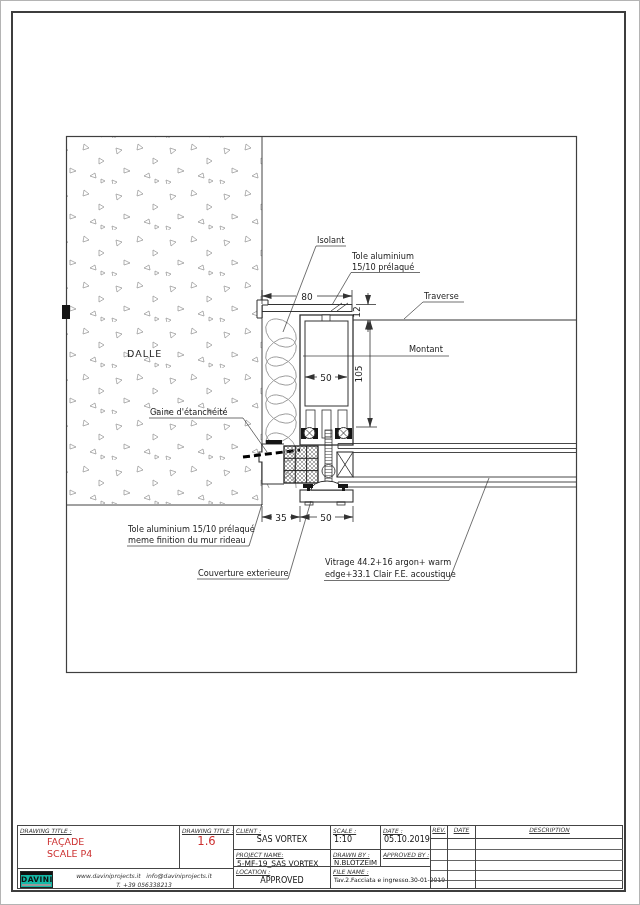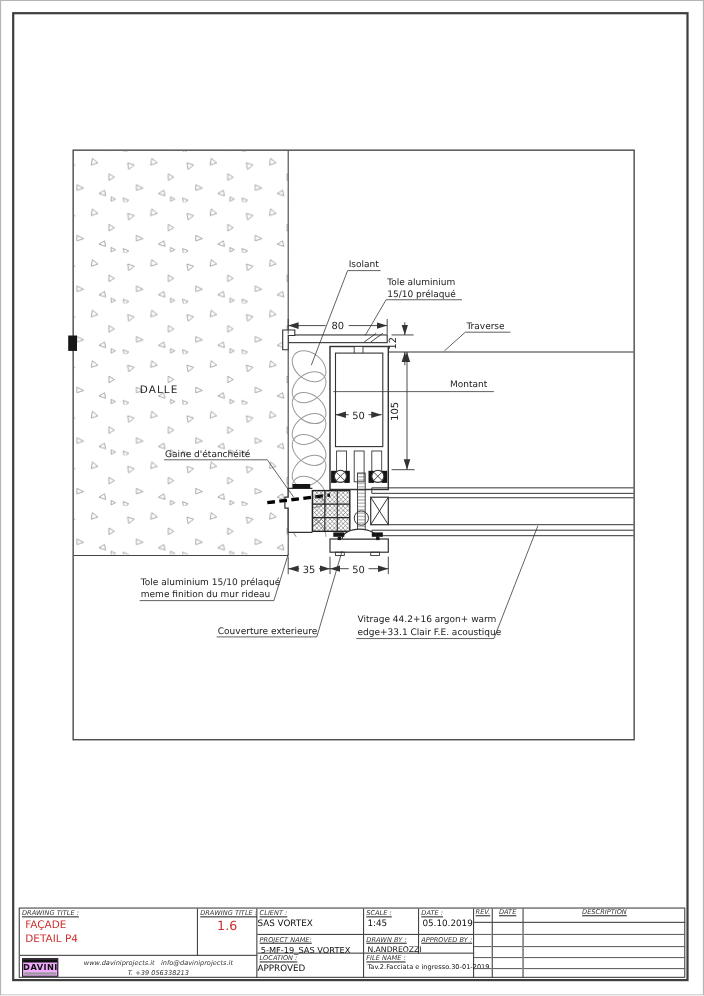--- a/index.html
+++ b/index.html
@@ -15,29 +15,29 @@
   .wall-label{font-size:9.5px;letter-spacing:1px;}
 
   
   .tb{position:absolute;left:17px;top:825px;width:606px;height:64px;
       border:1px solid #444;box-sizing:border-box;font-size:8px;color:#111;}
   .tb .cell{position:absolute;box-sizing:border-box;border-right:1px solid #444;
             border-bottom:1px solid #444;overflow:visible;}
   .tb .lab{display:block;font-style:italic;font-size:6px;color:#333;
            text-decoration:underline;padding:1px 0 0 2px;white-space:nowrap;}
   .tb .val{display:block;padding:1px 0 0 3px;white-space:nowrap;}
-  .tb .val.center{padding-left:0;}
+  .tb .val.center{text-align:center;padding-left:0;}
   .red{color:#cc2f2f;}
-  .title-red{font-size:9.5px;line-height:1.25;padding:2px 0 0 5px;}
+  .title-red{font-size:9.5px;line-height:1.25;padding:2px 0 0 5px;margin-left:24px;}
   .num-red{font-size:11.5px;text-align:center;padding-top:0;}
   .rev-head{font-style:italic;font-size:6px;text-decoration:underline;
             color:#333;text-align:center;}
   .rev-row{position:absolute;left:0;width:100%;border-bottom:1px solid #666;box-sizing:border-box;}
   .logo-box{position:absolute;left:2px;top:2px;width:33px;height:17px;
-            border:1px solid #222;box-sizing:border-box;background:#f0abfc;}
+            border:1px solid #222;box-sizing:border-box;background:#14b8a6;}
   .logo-bar{height:3px;background:#111;}
   .logo-txt{font-size:7.5px;font-weight:700;letter-spacing:0.4px;text-align:center;
             line-height:9px;color:#111;}
   .logo-sub{height:2px;margin:0 1px;background:#999;}
   .contact{position:absolute;left:38px;top:2px;width:176px;text-align:center;
            font-style:italic;font-size:6px;color:#333;line-height:1.5;}
 </style>
 </head>
 <body>
 
@@ -246,21 +246,21 @@
       <line x1="449" y1="580.5" x2="489" y2="478" stroke="#333" stroke-width="0.7"></line>
     </g>
   </svg>
 
   <div class="tb">
 
     <div class="cell" style="left:0;top:0;width:162px;height:43px;">
       <span class="lab">DRAWING TITLE :</span>
       <div class="red title-red">
         <div>FAÇADE</div>
-        <div>DETAIL P4</div>
+        <div>SCALE P4</div>
       </div>
     </div>
 
     <div class="cell" style="left:162px;top:0;width:54px;height:43px;">
       <span class="lab">DRAWING TITLE :</span>
       <div class="red num-red">1.6</div>
     </div>
 
     <div class="cell" style="left:0;top:43px;width:216px;height:20px;border-bottom:none;">
       <div class="logo-box">
@@ -276,34 +276,34 @@
         <div>T. +39 056338213</div>
       </div>
     </div>
 
     <div class="cell" style="left:216px;top:0;width:97px;height:24px;">
       <span class="lab">CLIENT :</span>
       <span class="val center">SAS VORTEX</span>
     </div>
     <div class="cell" style="left:313px;top:0;width:50px;height:24px;">
       <span class="lab">SCALE :</span>
-      <span class="val">1:45</span>
+      <span class="val">1:10</span>
     </div>
     <div class="cell" style="left:363px;top:0;width:50px;height:24px;">
       <span class="lab">DATE :</span>
       <span class="val">05.10.2019</span>
     </div>
 
     <div class="cell" style="left:216px;top:24px;width:97px;height:17px;">
       <span class="lab">PROJECT NAME:</span>
       <span class="val" style="font-size:7.5px;">5-MF-19_SAS VORTEX</span>
     </div>
     <div class="cell" style="left:313px;top:24px;width:50px;height:17px;">
       <span class="lab">DRAWN BY :</span>
-      <span class="val" style="font-size:7px;">N.ANDREOZZI</span>
+      <span class="val" style="font-size:7px;">N.BLOTZEIM</span>
     </div>
     <div class="cell" style="left:363px;top:24px;width:50px;height:17px;">
       <span class="lab">APPROVED BY :</span>
       <span class="val"></span>
     </div>
 
     <div class="cell" style="left:216px;top:41px;width:97px;height:22px;border-bottom:none;">
       <span class="lab">LOCATION :</span>
       <span class="val center">APPROVED</span>
     </div>

